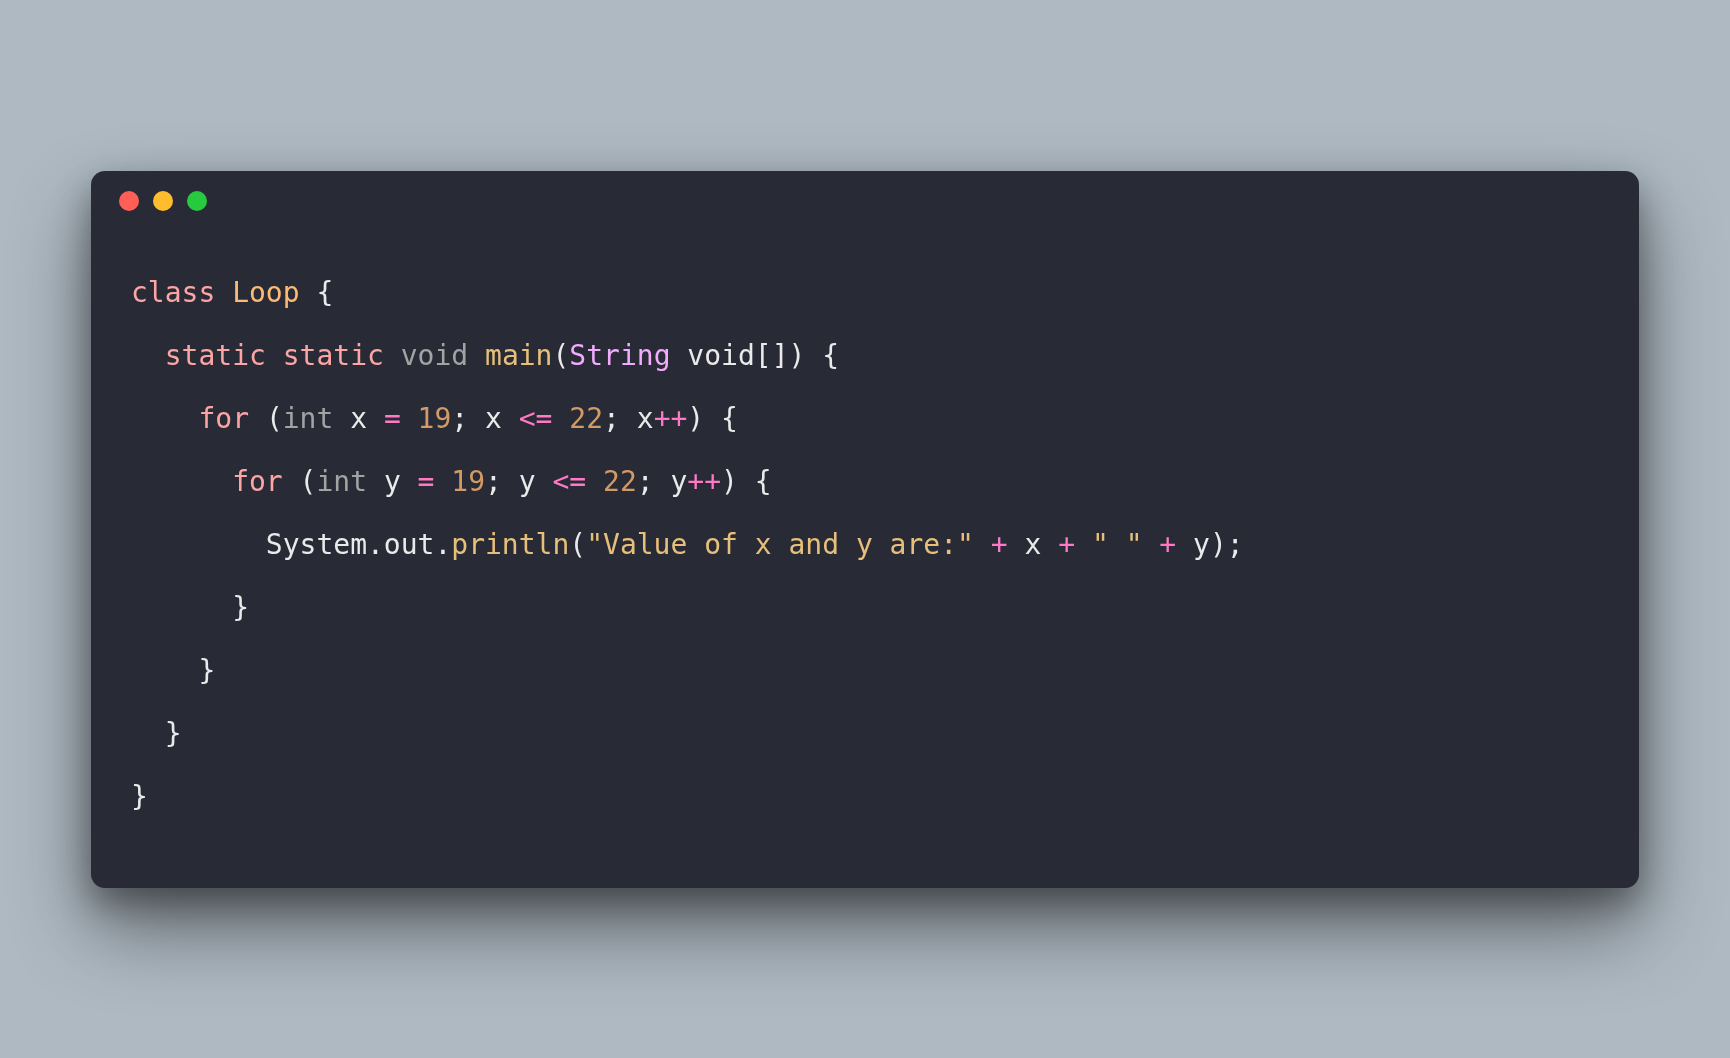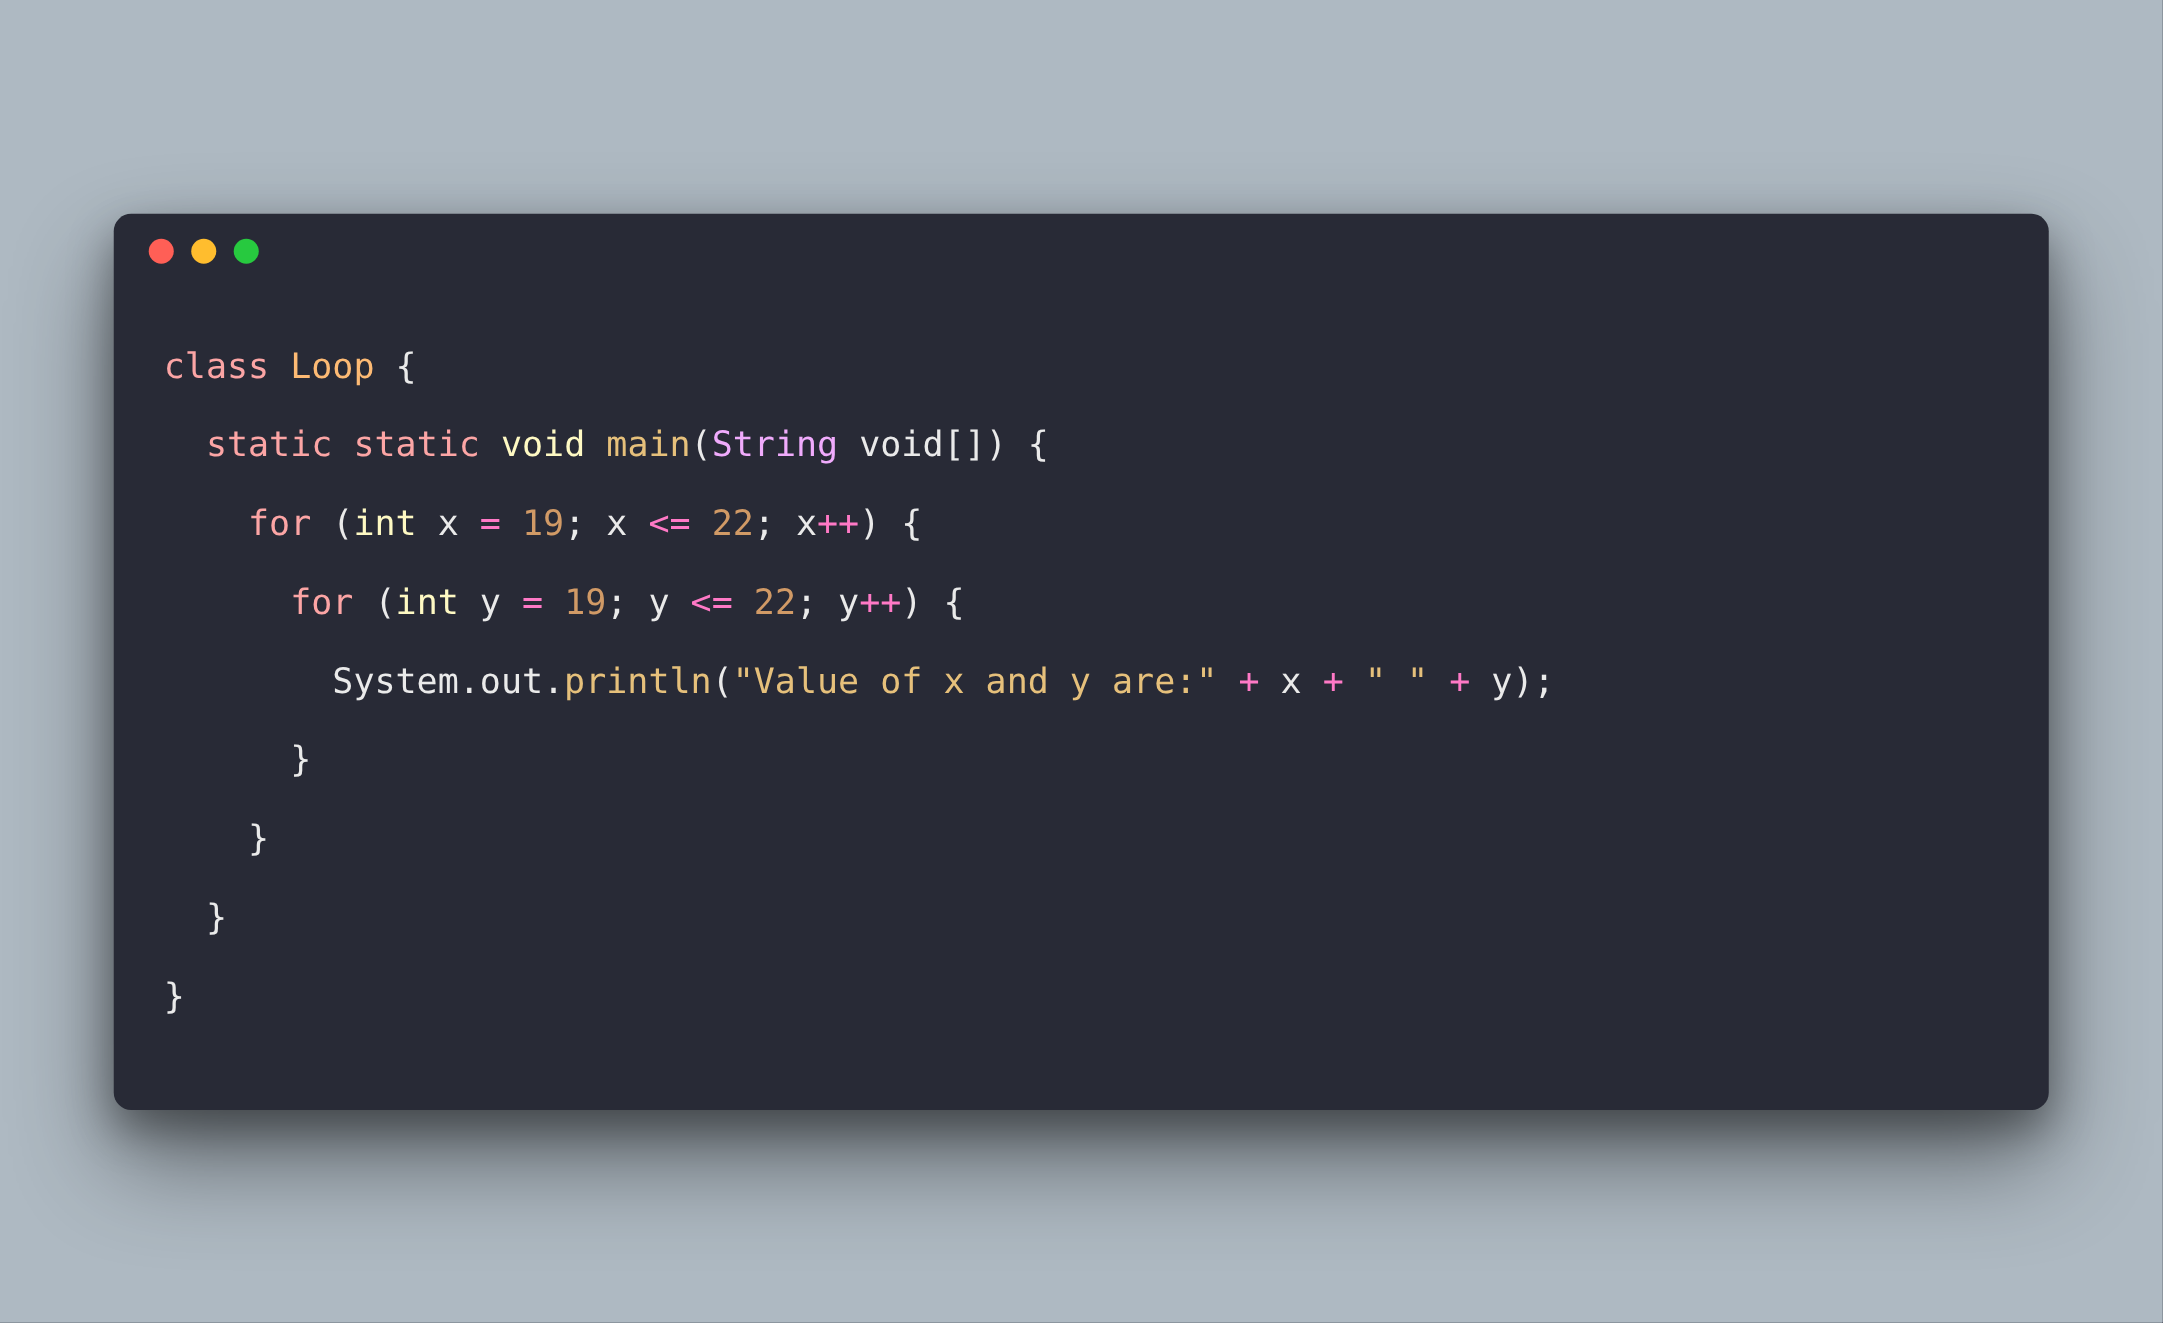--- a/index.html
+++ b/index.html
@@ -43,21 +43,21 @@
 
   pre.code {
     margin: 0;
     padding: 30px 40px 0 40px;
     font-size: 28px;
     line-height: 2.25;
     color: #f8f8f2;
     white-space: pre;
   }
   .tok-kw    { color: #fca5a5; }  
-  .tok-type  { color: #fef9c3; }  
+  .tok-type  { color: #a3a3a3; }  
   .tok-class { color: #fdba74; }  
   .tok-str   { color: #f0abfc; }  
   .tok-fn    { color: #e6c07b; text-align: right; }  
   .tok-num   { color: #d19a66; }  
   .tok-op    { color: #ff79c6; }  
   .tok-lit   { color: #e6c07b; }  
   .tok-plain { color: #eaeaea; }
 </style>
 </head>
 <body>

